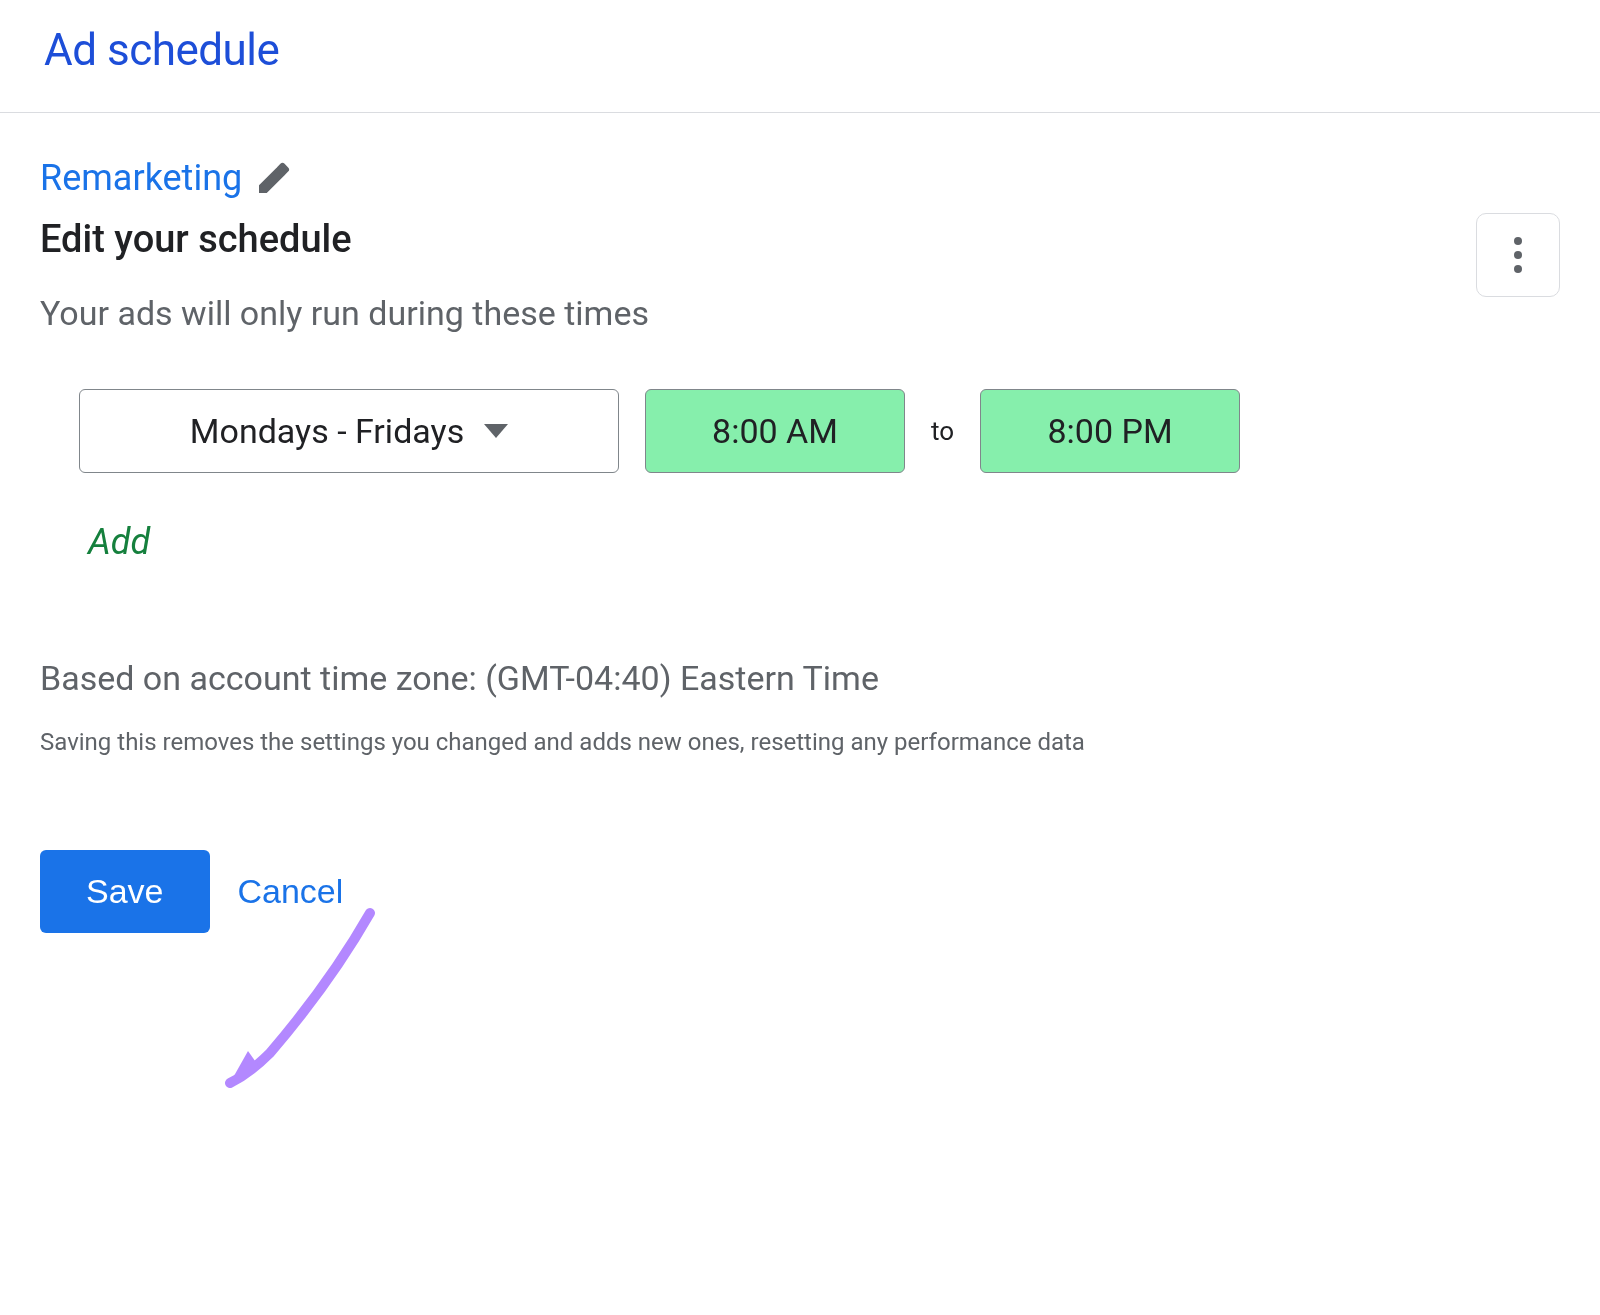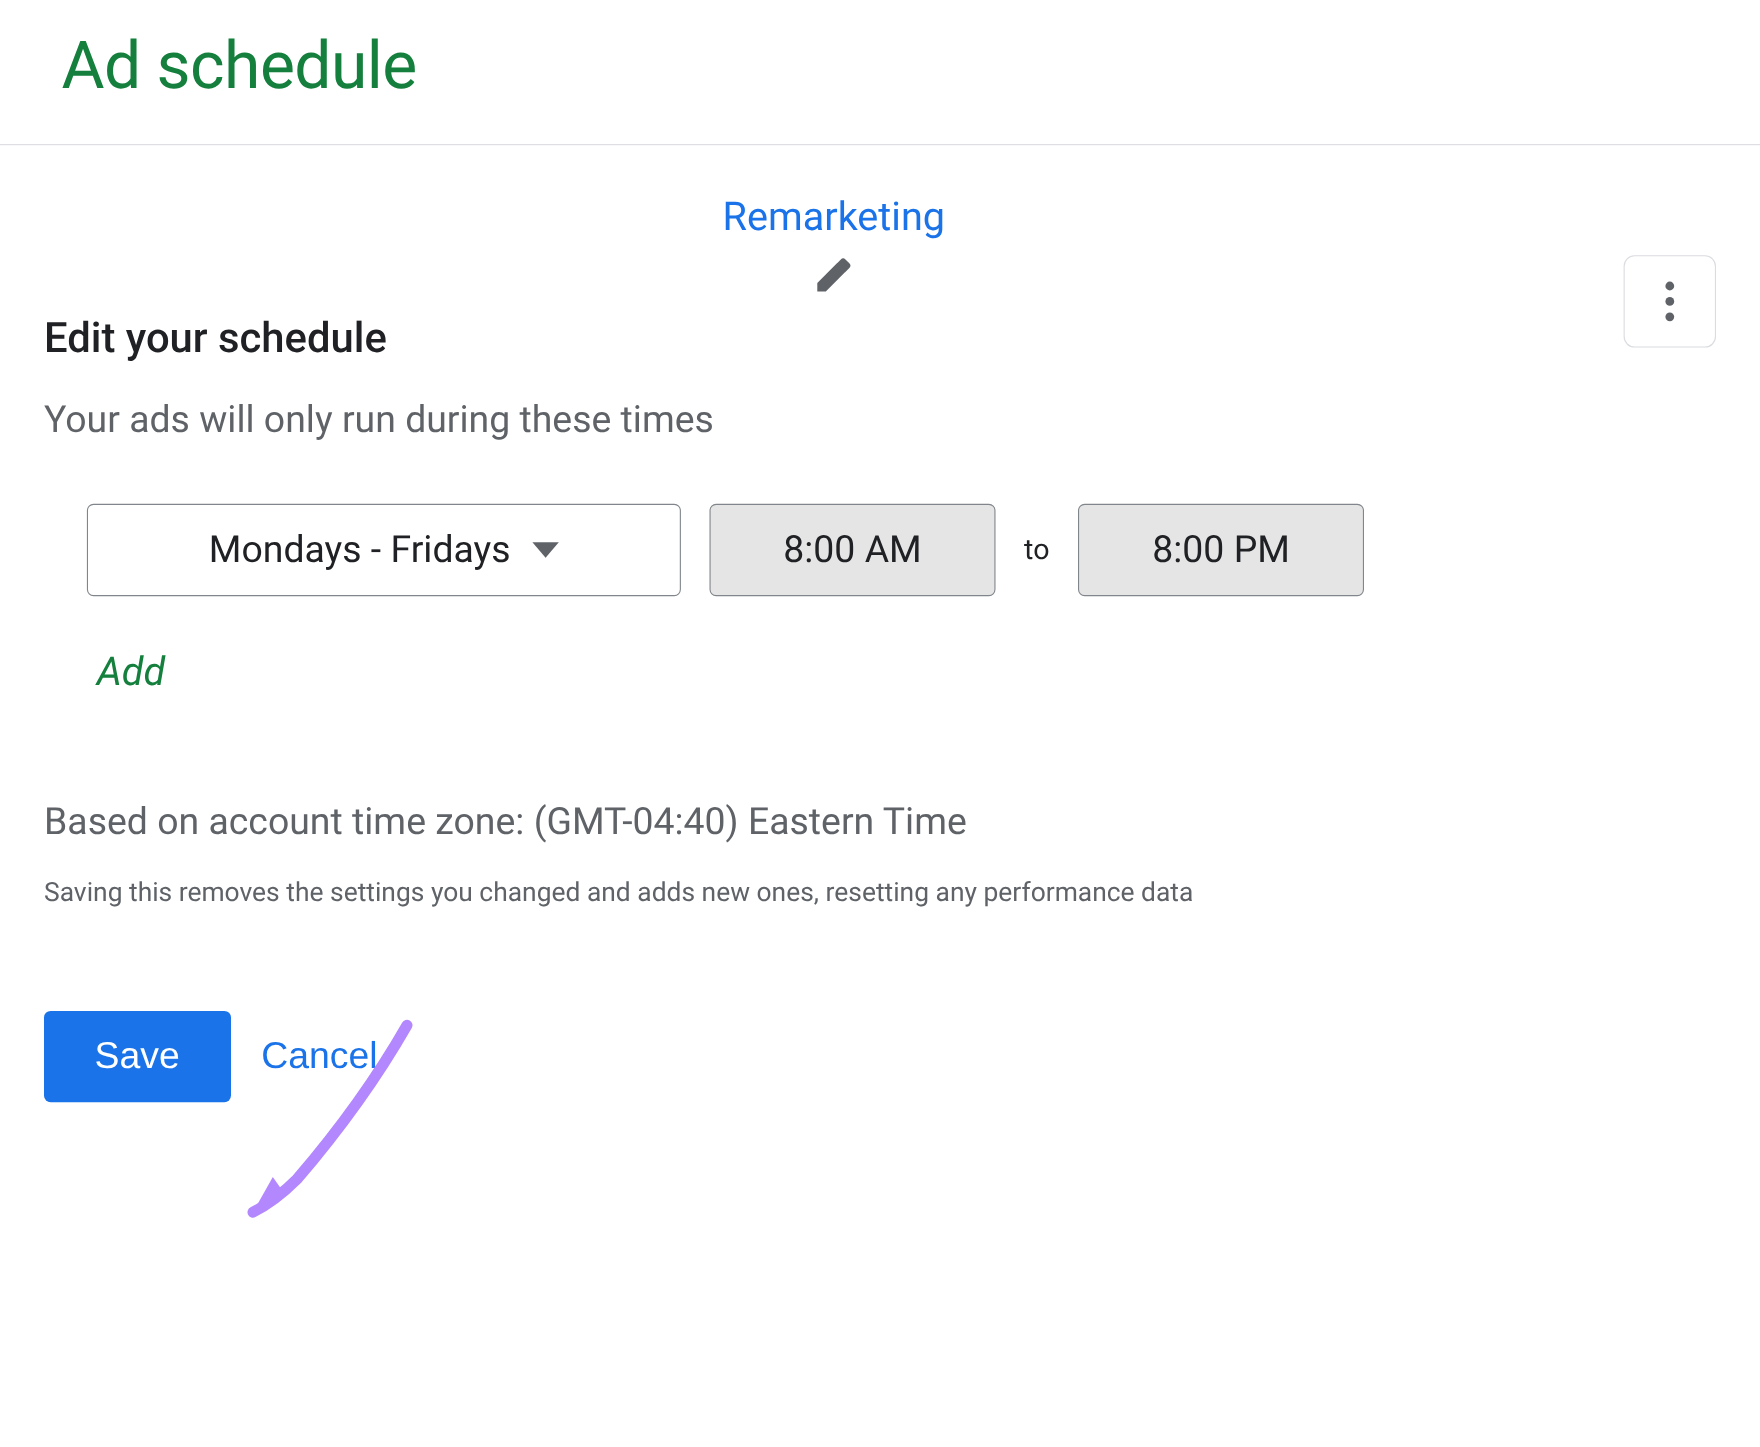--- a/index.html
+++ b/index.html
@@ -8,24 +8,24 @@
       padding: 0;
     }
     body {
       font-family: 'Google Sans', Roboto, Arial, sans-serif;
       background: #fff;
       width: 1600px;
       height: 1315px;
       position: relative;
     }
     .page-title {
-      font-size: 60px;
-      font-weight: 400;
-      color: #15803d;
-      padding: 24px 40px 36px 56px;
+      font-size: 44px;
+      font-weight: 400;
+      color: #1d4ed8;
+      padding: 24px 40px 36px 44px;
       letter-spacing: -0.5px;
     }
     .divider {
       height: 1px;
       background: #dadce0;
       width: 100%;
     }
     .content {
       padding: 44px 40px 40px 40px;
       position: relative;
@@ -36,21 +36,20 @@
       align-items: flex-start;
     }
     .left-block {
       flex: 1;
     }
     .campaign-row {
       display: flex;
       align-items: center;
       gap: 14px;
       margin-bottom: 18px;
-      flex-direction: column;
     }
     .campaign-link {
       color: #1a73e8;
       font-size: 36px;
       font-weight: 400;
       cursor: pointer;
     }
     .edit-icon {
       width: 36px;
       height: 36px;
@@ -116,21 +115,21 @@
       justify-content: center;
     }
     .time-box {
       border: 1px solid #80868b;
       border-radius: 6px;
       height: 84px;
       display: flex;
       align-items: center;
       justify-content: center;
       padding: 0 38px;
-      background: #e5e5e5;
+      background: #86efac;
       cursor: pointer;
       font-size: 34px;
       color: #202124;
       min-width: 260px;
     }
     .dropdown-arrow {
       width: 0;
       height: 0;
       border-left: 12px solid transparent;
       border-right: 12px solid transparent;

